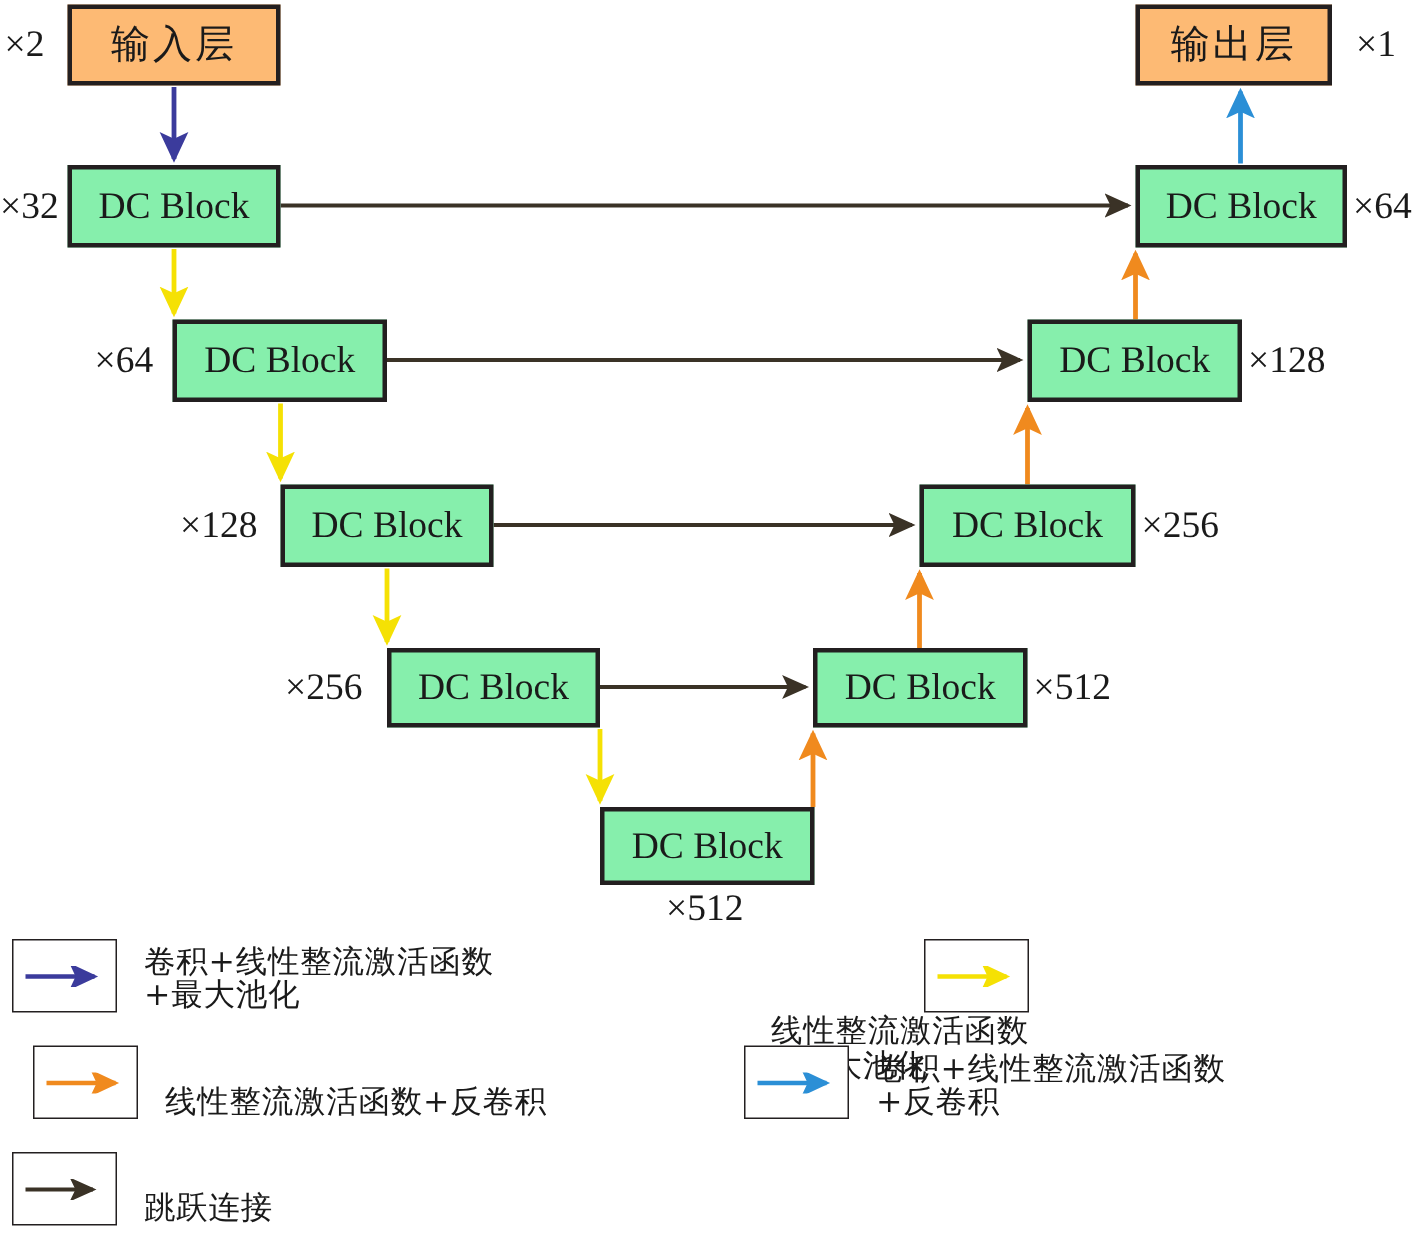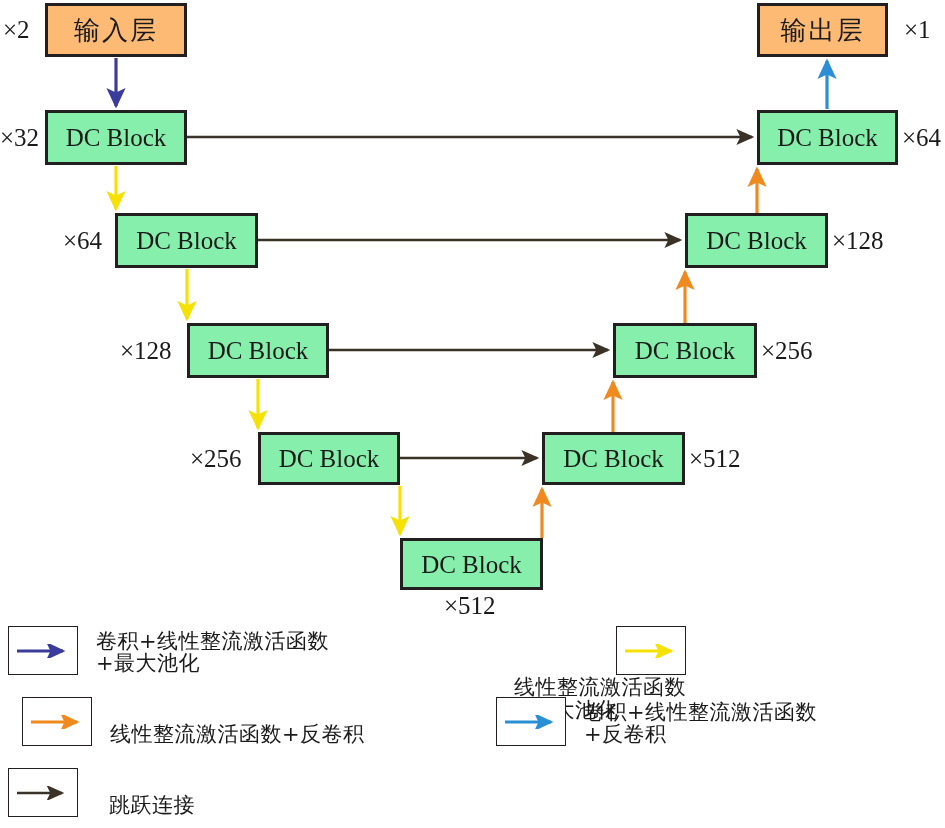--- a/index.html
+++ b/index.html
@@ -150,21 +150,21 @@
               <marker id="lg-orange" markerWidth="7" markerHeight="7" refX="5.6" refY="3.2" orient="auto">
             <path d="M0,0.2 L6.4,3.2 L0,6.2 L1.4,3.2 Z" fill="#f08a1e"></path>
               </marker>
             </defs>
           <line x1="2" y1="7" x2="48" y2="7" stroke="#f08a1e" stroke-width="3" marker-end="url(#lg-orange)"></line>
         </svg>
       </div>
       <div class="lg-text" style="padding-top:12px;">线性整流激活函数+反卷积</div>
     </div>
 
-    <div class="lg-row" style="left:8px;top:152px;gap:13px;">
+    <div class="lg-row" style="left:8px;top:152px;">
       <div class="lg-box">
         <svg width="56" height="14" viewBox="0 0 56 14">
           <defs>
               <marker id="lg-dark" markerWidth="7.5" markerHeight="7.5" refX="6" refY="3.4" orient="auto">
             <path d="M0,0.3 L6.9,3.4 L0,6.5 L1.5,3.4 Z" fill="#3a3226"></path>
               </marker>
             </defs>
           <line x1="2" y1="7" x2="47" y2="7" stroke="#3a3226" stroke-width="2.6" marker-end="url(#lg-dark)"></line>
         </svg>
       </div>

